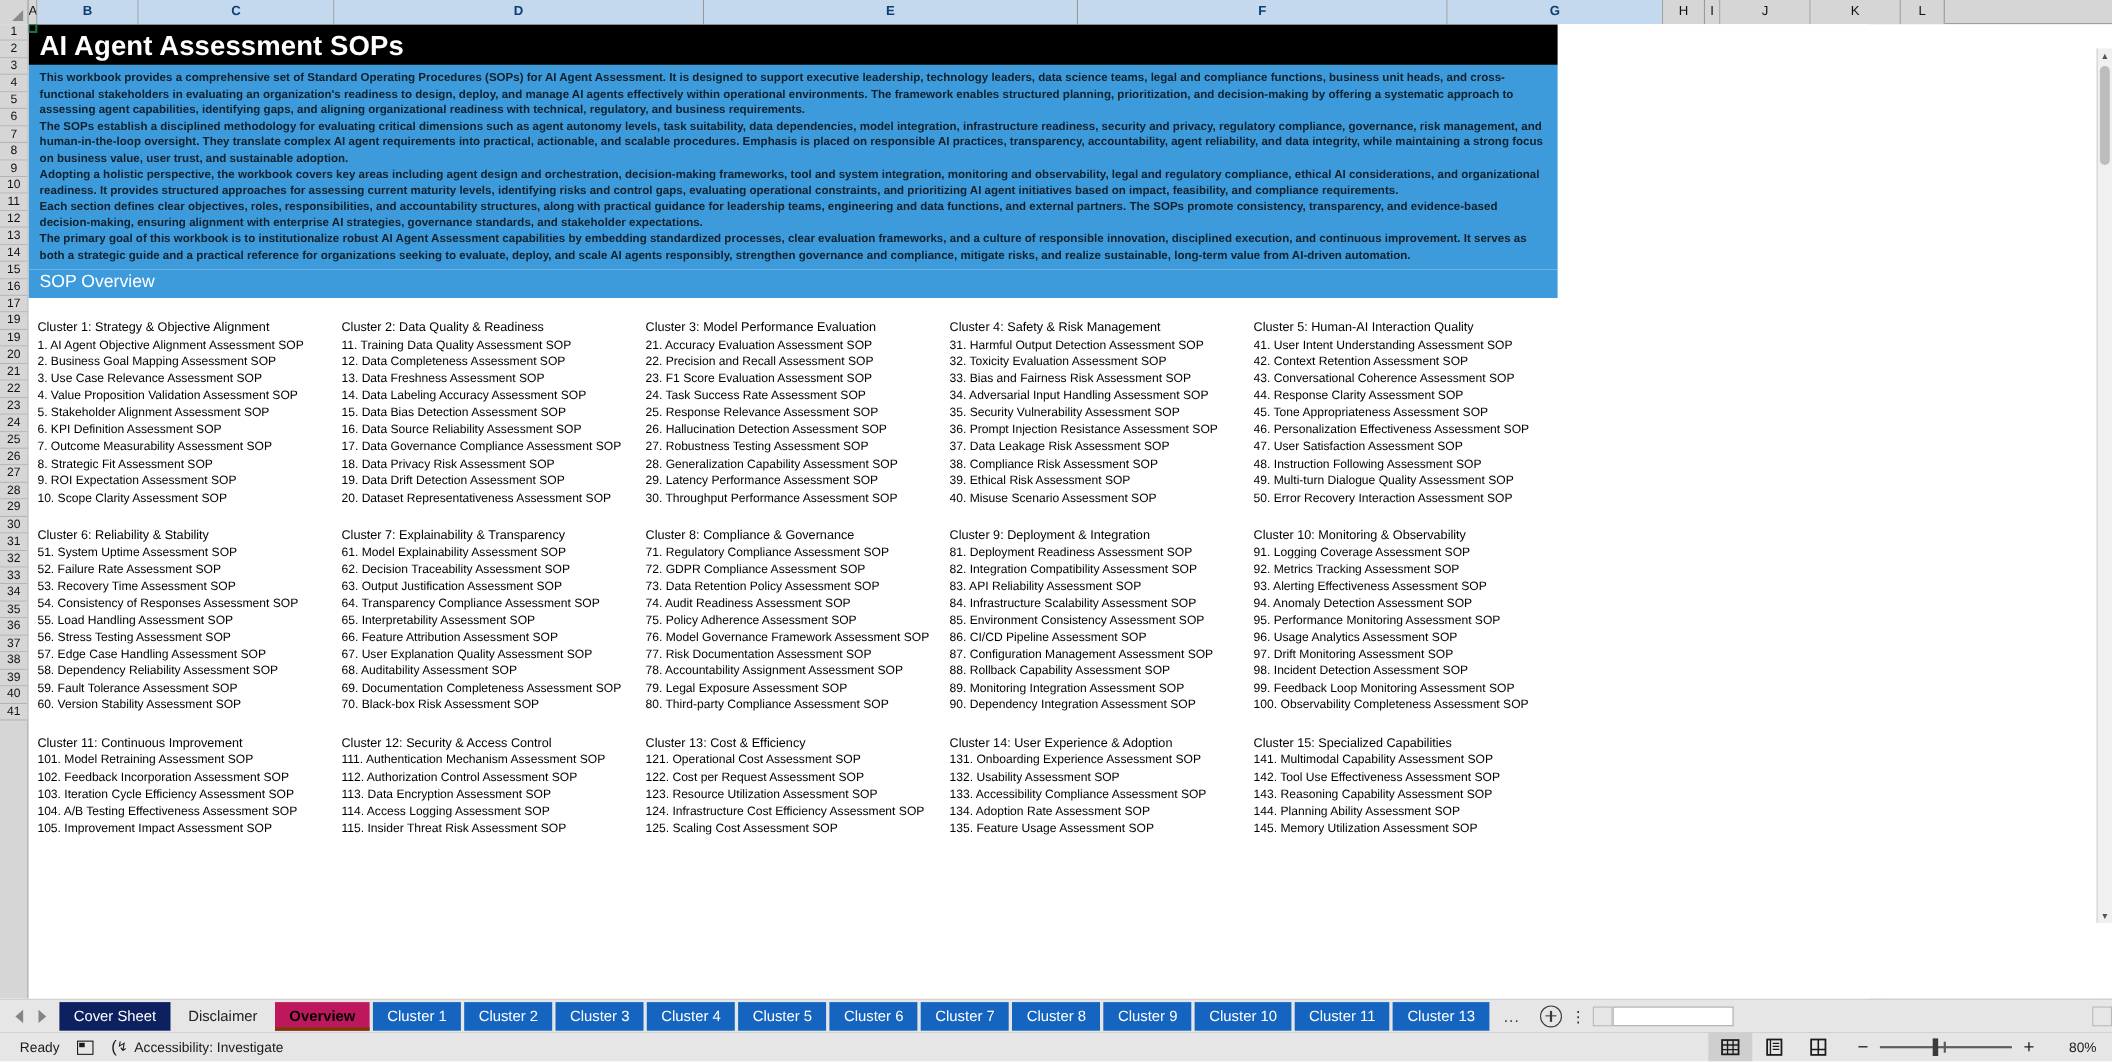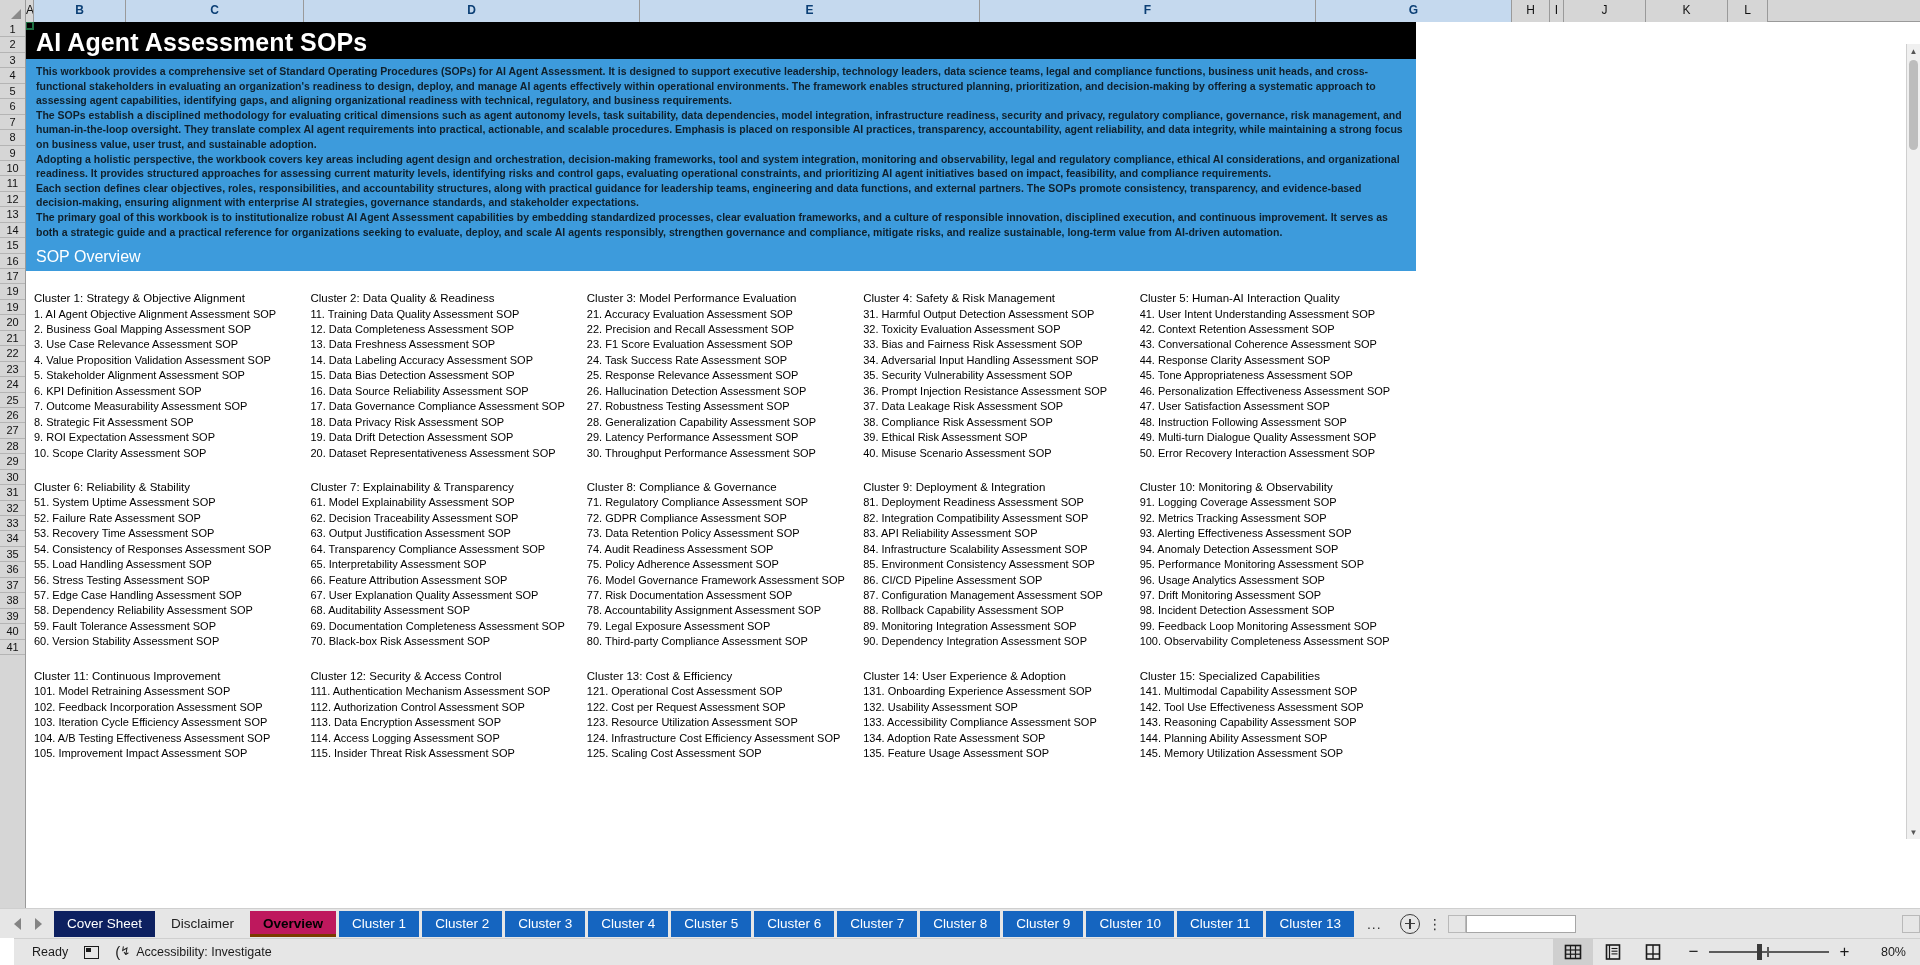--- a/index.html
+++ b/index.html
@@ -268,21 +268,20 @@
   }
 
   
   .statusbar {
     position: relative; z-index: 3;
     height: 27px;
     background: #e6e6e6;
     display: flex; align-items: center;
     font-size: 12.5px; color: #1b1b1b;
     border-top: 1px solid #cfcfcf;
-    margin-left: 14px;
   }
   .status-left { display:flex; align-items:center; gap: 16px; padding-left: 18px; }
   .rec-icon {
     width: 15px; height: 13px; border: 1.5px solid #1b1b1b; position: relative;
   }
   .rec-icon::after {
     content:""; position:absolute; left:1px; top:1px; width:5px; height:4px; background:#1b1b1b;
   }
   .access-item { display:flex; align-items:center; gap:6px; font-weight:normal; }
   .access-icon {

